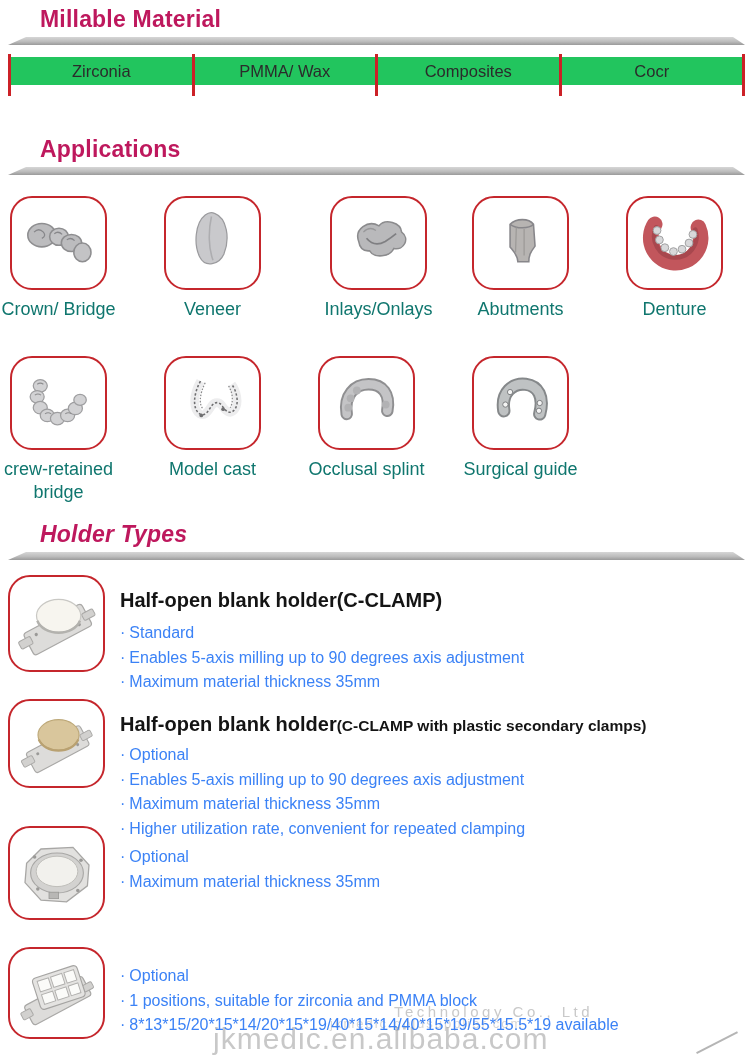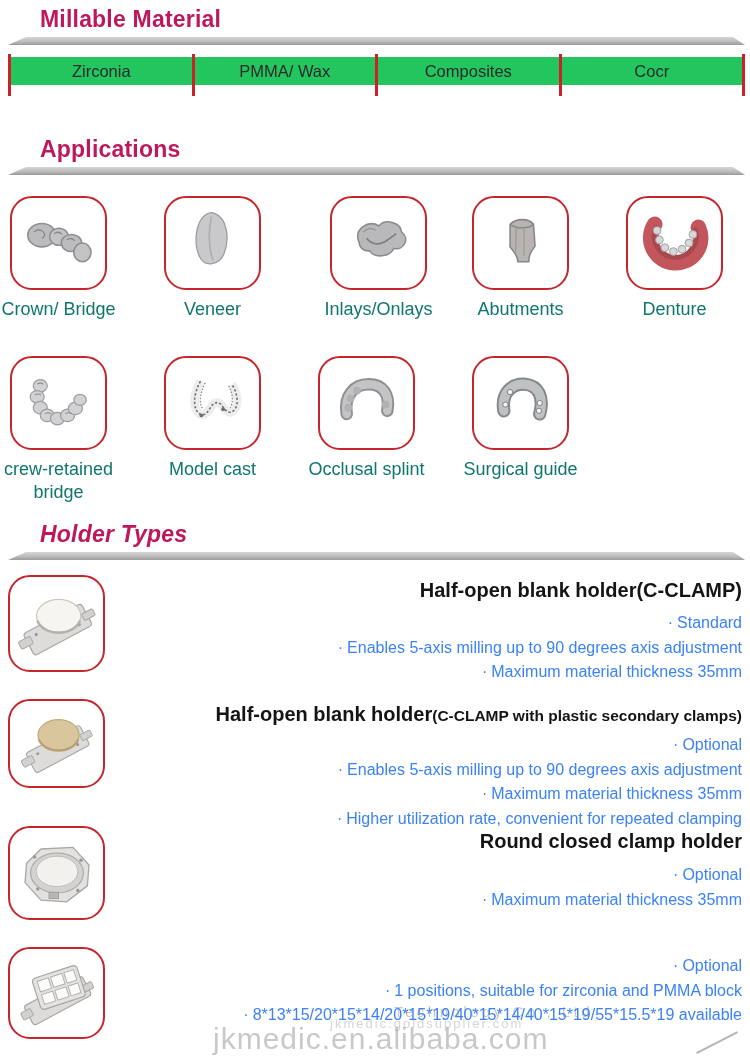--- a/index.html
+++ b/index.html
@@ -22,21 +22,21 @@
   .app-box{width:97px;height:94px;border:2.5px solid #c5262c;border-radius:22px;background:#fff;
     display:flex;align-items:center;justify-content:center;box-sizing:border-box;}
   .app-label{position:absolute;top:102px;left:50%;transform:translateX(-50%);
     font-size:18px;color:#0f766e;white-space:nowrap;text-align:center;line-height:1.3;}
   .app-label.wrap{white-space:normal;width:150px;}
 
   
   .holder{position:absolute;left:8px;width:734px;z-index:2;}
   .holder-box{position:absolute;left:0;top:0;width:97px;border:2.5px solid #c5262c;border-radius:22px;background:#fff;
     display:flex;align-items:center;justify-content:center;box-sizing:border-box;}
-  .holder-body{position:absolute;left:112px;top:2px;right:0;text-align:right;}
+  .holder-body{position:absolute;left:112px;top:12px;right:0;}
   .holder-title{font-size:20px;font-weight:700;color:#141414;line-height:26px;white-space:nowrap;}
   .holder-title .t-sub{font-size:15.5px;}
   .bullet{font-size:16px;color:#3b82f6;line-height:24.5px;white-space:nowrap;}
   .bullet .dot{margin-right:4px;}
 
   
   .wm{position:absolute;z-index:1;white-space:nowrap;}
   .wm1{left:394px;top:1003px;font-size:15px;letter-spacing:3.5px;color:#c9c9c9;}
   .wm2{left:330px;top:1016px;font-size:13px;letter-spacing:2px;color:#d6d6d6;}
   .wm3{left:213px;top:1022px;font-size:30px;font-weight:400;letter-spacing:1px;color:rgba(145,145,145,.5);}
@@ -264,21 +264,20 @@
         <ellipse cx="50" cy="50" rx="33" ry="25" fill="#d3d2d0" stroke="#a8a7a5" stroke-width="1.4"></ellipse>
         <ellipse cx="50" cy="48" rx="26" ry="19" fill="#f2f1ed" stroke="#bdbcb8" stroke-width="1.2"></ellipse>
         <circle cx="22" cy="30" r="2.2" fill="#9a9997"></circle>
           <circle cx="80" cy="34" r="2.2" fill="#9a9997"></circle>
         <circle cx="26" cy="70" r="2.2" fill="#9a9997"></circle>
           <circle cx="76" cy="72" r="2.2" fill="#9a9997"></circle>
         <rect x="40" y="74" width="12" height="8" fill="#b8b7b5" stroke="#9a9997" stroke-width="1"></rect>
       </svg>
     </div>
     <div class="holder-body">
-      <div class="holder-title"><span class="t-main">Round closed clamp holder</span><span class="t-sub"></span></div>
       <div class="bullet" style="margin-top:7px;"><span class="dot">·</span><span>Optional</span></div>
       <div class="bullet"><span class="dot">·</span><span>Maximum material thickness 35mm</span></div>
     </div>
   </div>
 
   <div class="holder" style="top:947px;height:92px;">
     <div class="holder-box" style="height:92px;">
       <svg width="82" height="78" viewBox="0 0 100 100">
         <g transform="rotate(-28 50 58)">
           <rect x="8" y="46" width="84" height="28" rx="4" fill="#dddcda" stroke="#a9a8a6" stroke-width="1.5"></rect>

